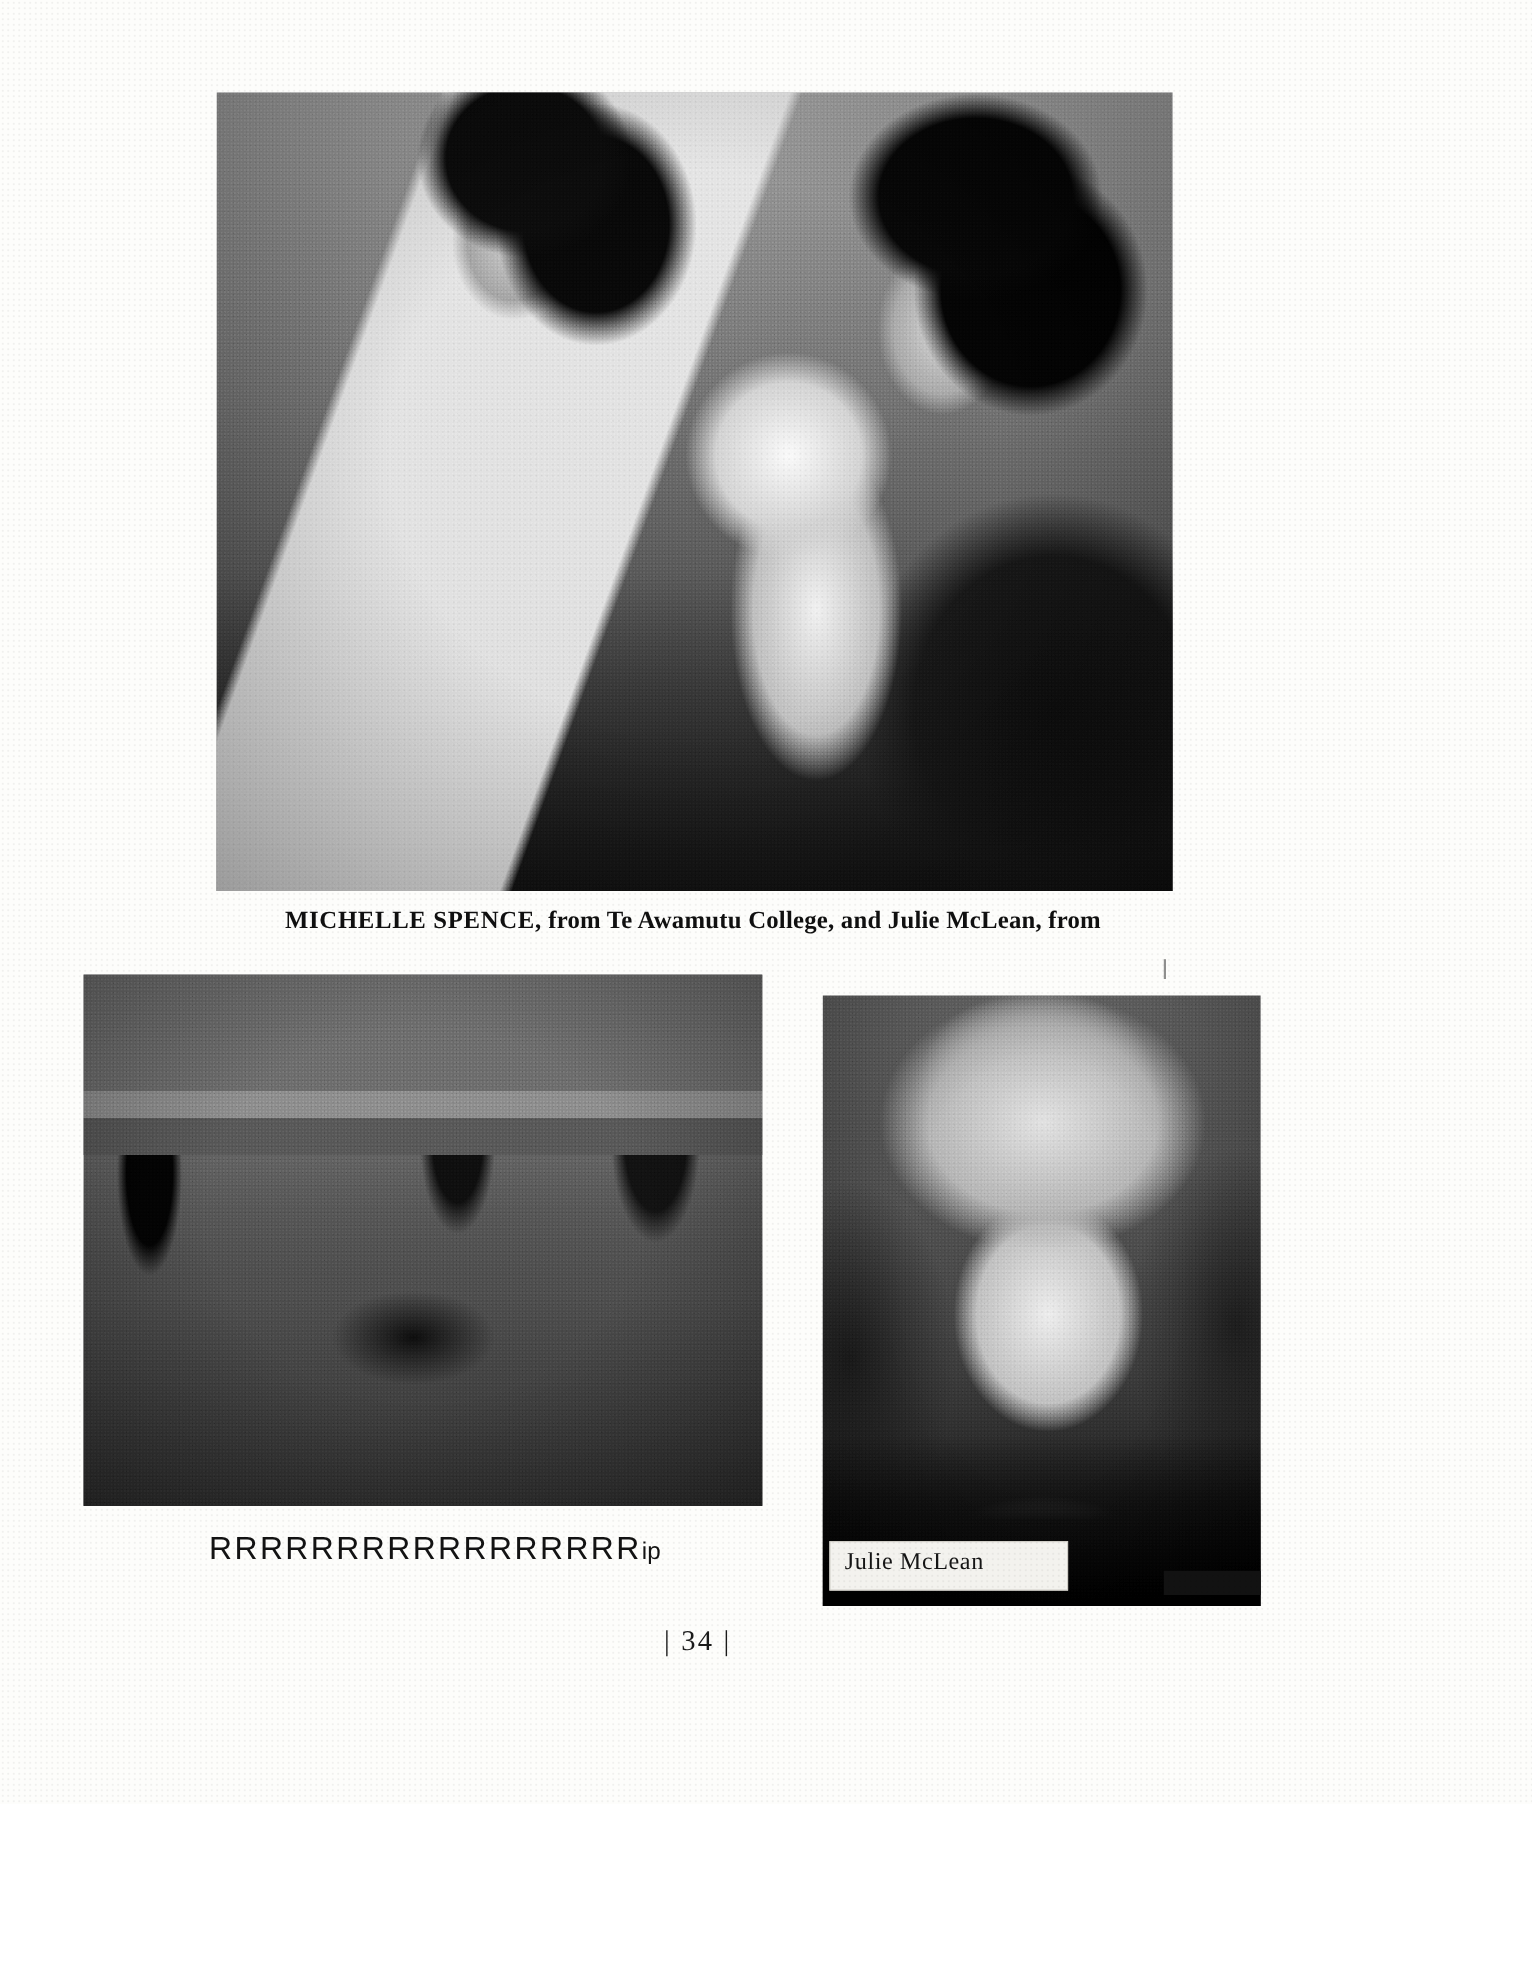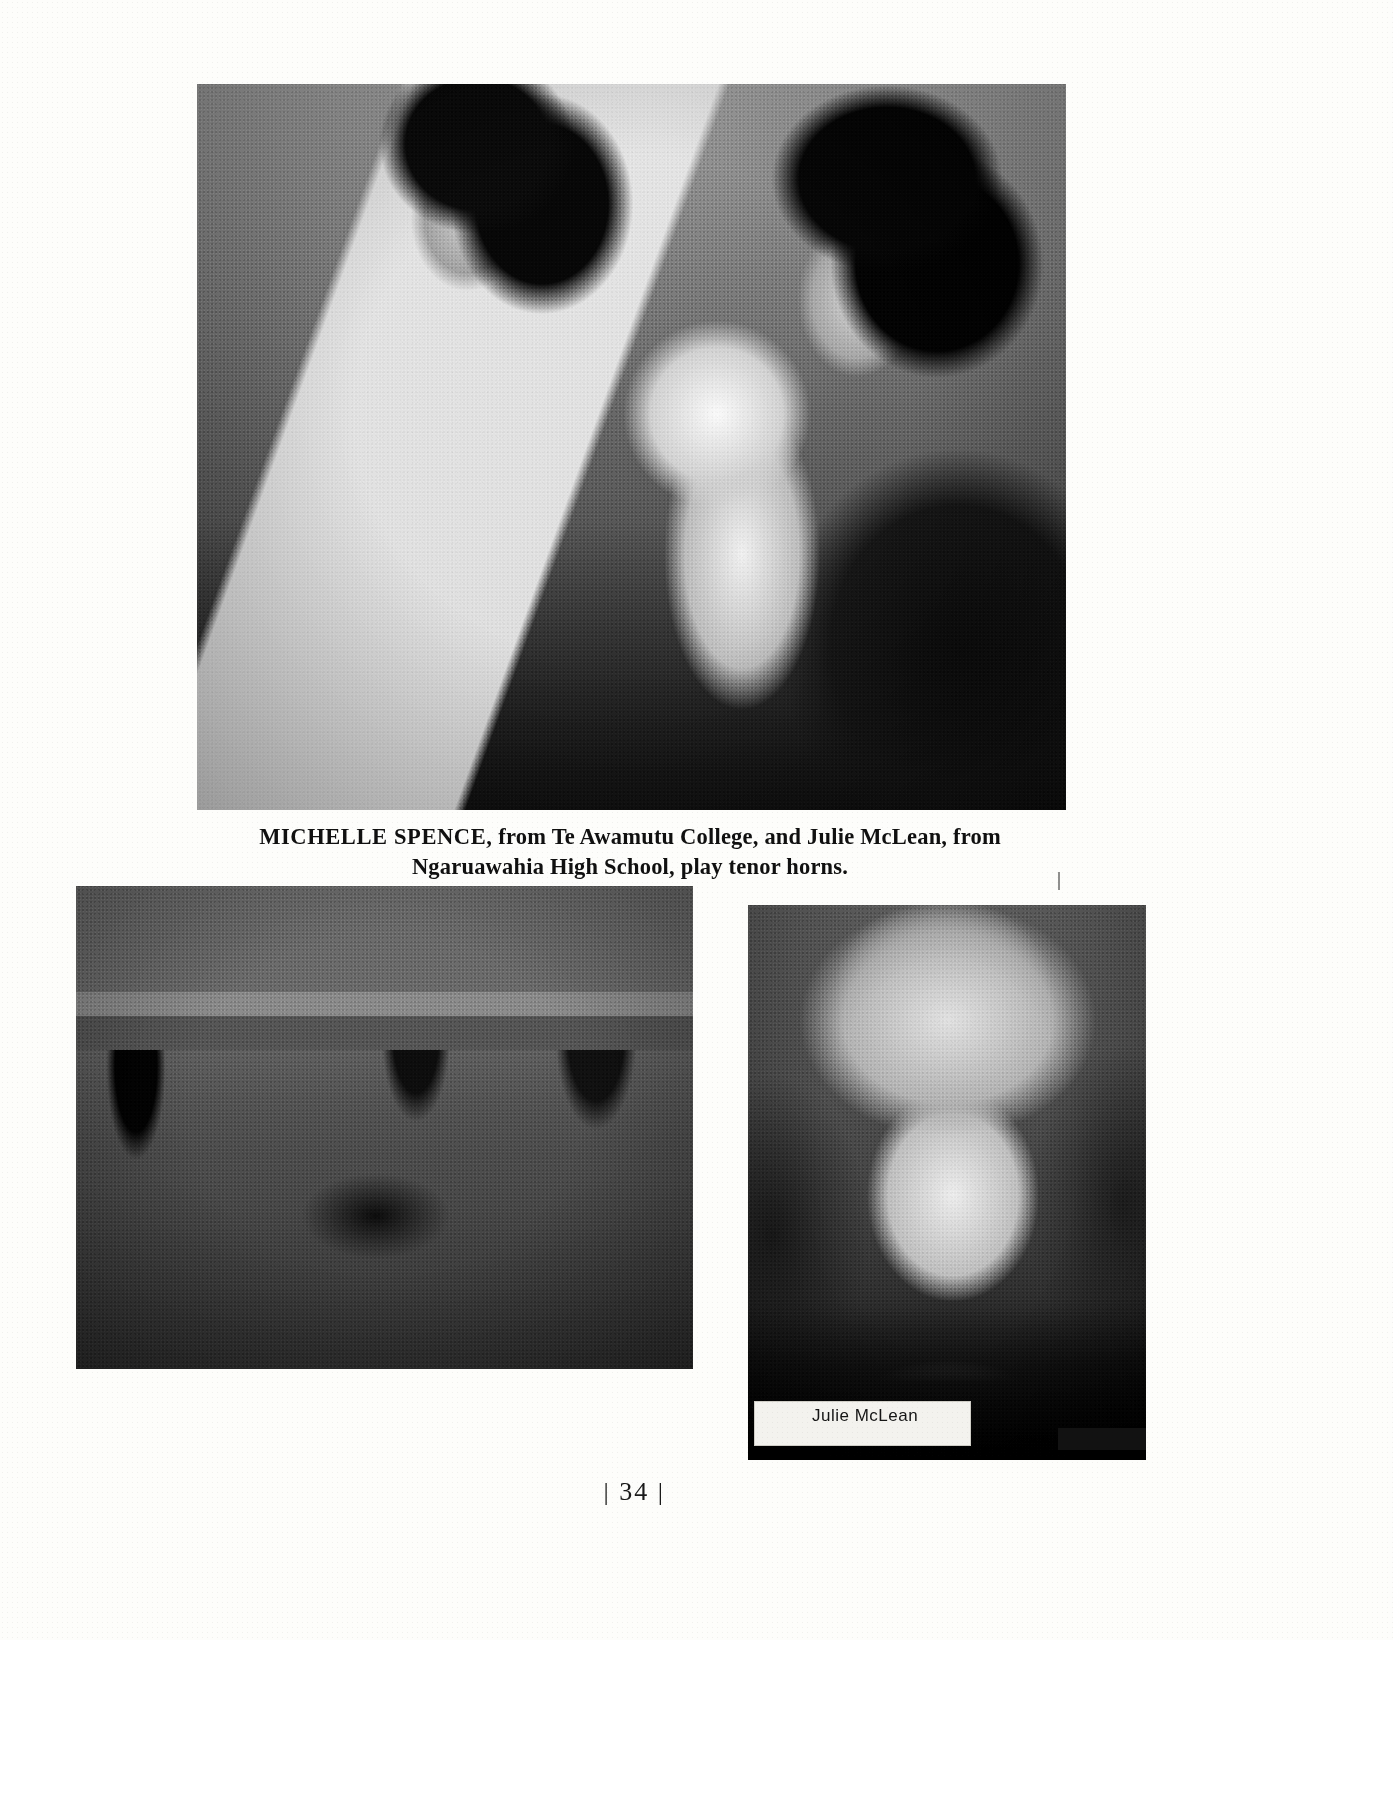--- a/index.html
+++ b/index.html
@@ -157,25 +157,24 @@
     width: 215px;
     height: 43px;
     background: #f3f2ee;
     border: 1px solid #cfcdc6;
   }
   #name-strip-text {
     position: absolute;
     left: 768px;
     top: 1406px;
     width: 200px;
-    font-family: Liberation Sans, sans-serif;
-    font-size: 17px;
+    font-family: Liberation Serif, serif;
+    font-size: 22px;
     letter-spacing: .5px;
     color: #151515;
-    margin-left: 44px;
   }
   
   #black-block {
     position: absolute;
     left: 1058px;
     top: 1428px;
     width: 88px;
     height: 22px;
     background: #121212;
   }
@@ -224,34 +223,36 @@
 
 <div class="page">
 
   <div class="photo" id="photo-top">
     <div class="grain"></div>
     <div class="vign"></div>
   </div>
 
   <div id="caption-top">
     <span class="nm">MICHELLE SPENCE,</span><span> from Te Awamutu College, and Julie McLean, from</span><br>
-    <span>Ngaruawahia High School, play tenor horns.</span>
   </div>
   <div id="stray-mark"></div>
 
   <div class="photo" id="photo-left">
     <div class="grain"></div>
     <div class="vign"></div>
   </div>
 
   <div class="photo" id="photo-right">
     <div class="grain"></div>
     <div class="vign"></div>
   </div>
   <div id="name-strip"></div>
   <div id="name-strip-text">Julie McLean</div>
   <div id="black-block"></div>
 
+  <div id="rrr-text">
+    <span>RRRRRRRRRRRRRRRRR</span><span class="tail">ip</span>
+  </div>
 
   <div id="page-number">| 34 |</div>
 
   <div id="page-speckle"></div>
 </div>
 
 </body></html>

